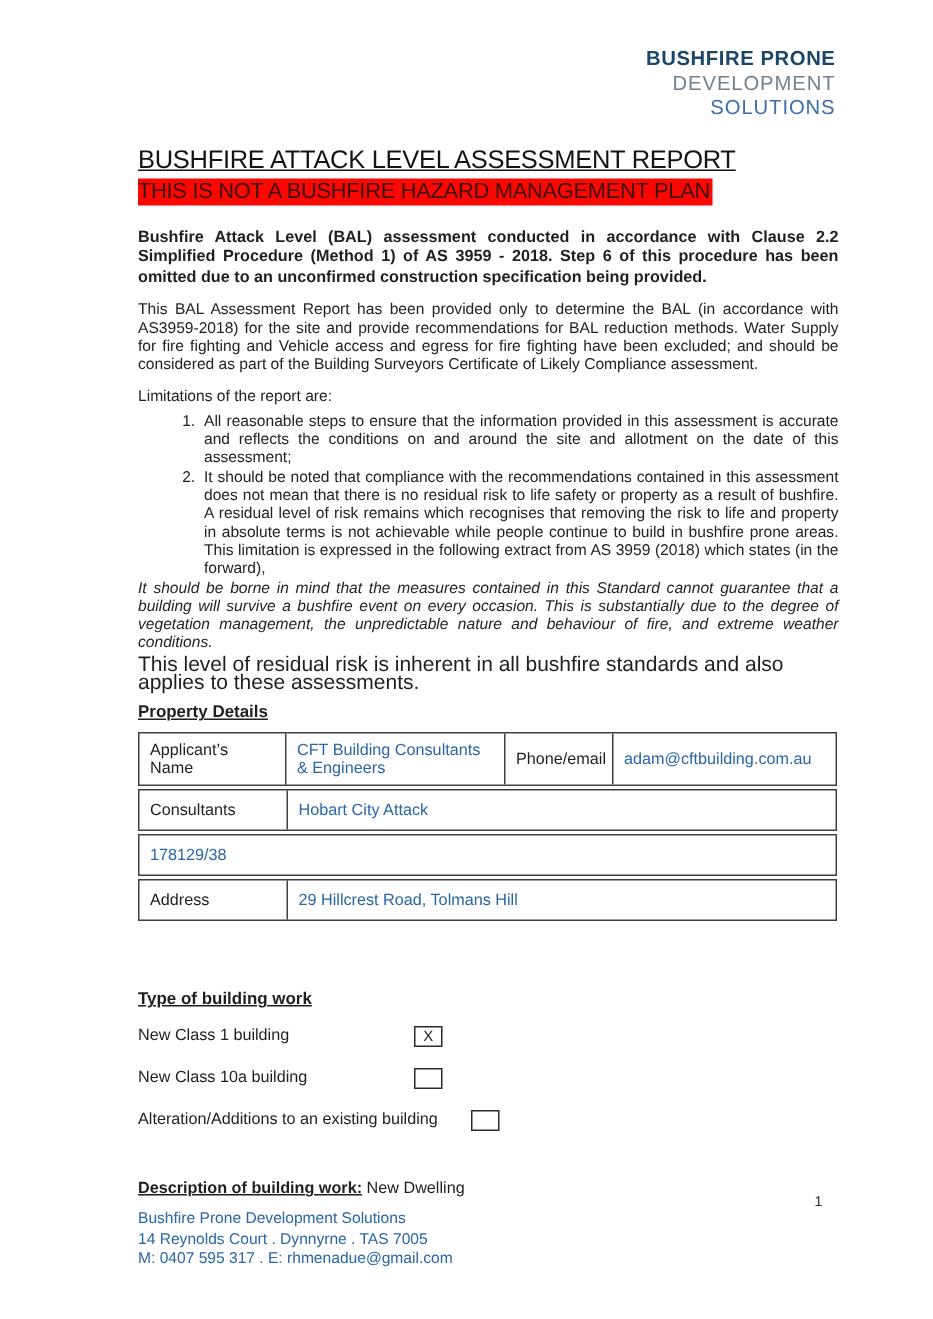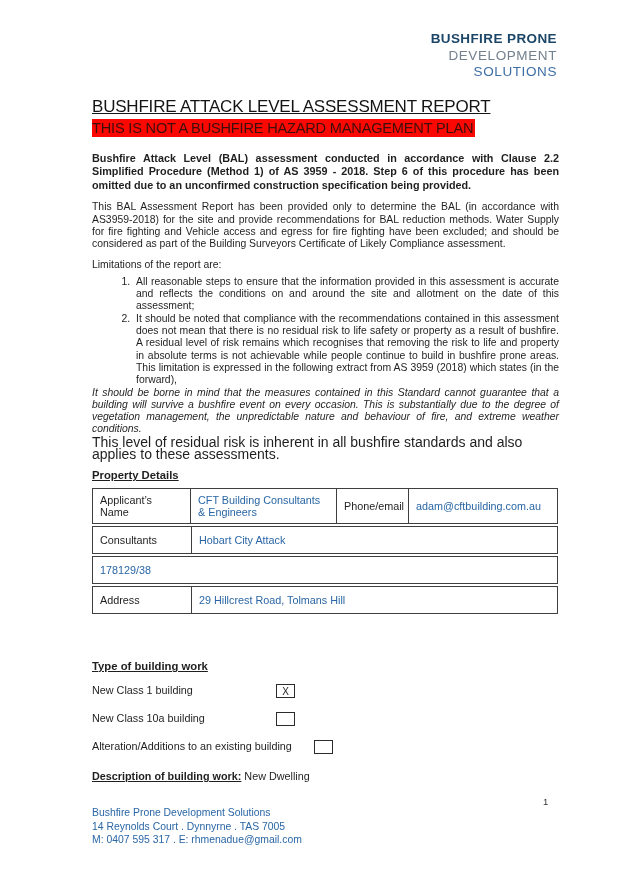--- a/index.html
+++ b/index.html
@@ -64,21 +64,21 @@
   .bw-heading { margin-top: 46px; font-size: 11.3px; font-weight: bold; text-decoration: underline; }
   .bw-row { display: flex; align-items: flex-start; margin-top: 12px; font-size: 10.8px; height: 16px; }
   .bw-label { width: 184px; }
   .bw-row.long .bw-label { width: auto; margin-right: 22px; }
   .checkbox {
     width: 19px; height: 14px; border: 1px solid #2b2b2b;
     display: flex; align-items: center; justify-content: center;
     font-size: 10px; color: #1f1f1f; background: #fff;
   }
 
-  .desc-line { margin-top: 14px; font-size: 10.8px; }
+  .desc-line { margin-top: 30px; font-size: 10.8px; }
   .desc-label { font-weight: bold; text-decoration: underline; }
   .desc-value { font-weight: normal; }
 
   
   .footer { position: absolute; left: 92px; top: 806px; color: #2a66a5; font-size: 10.4px; line-height: 13.5px; }
   .page-num { position: absolute; left: 543px; top: 796px; font-size: 9.5px; color: #333333; }
 </style>
 </head>
 <body>
 

